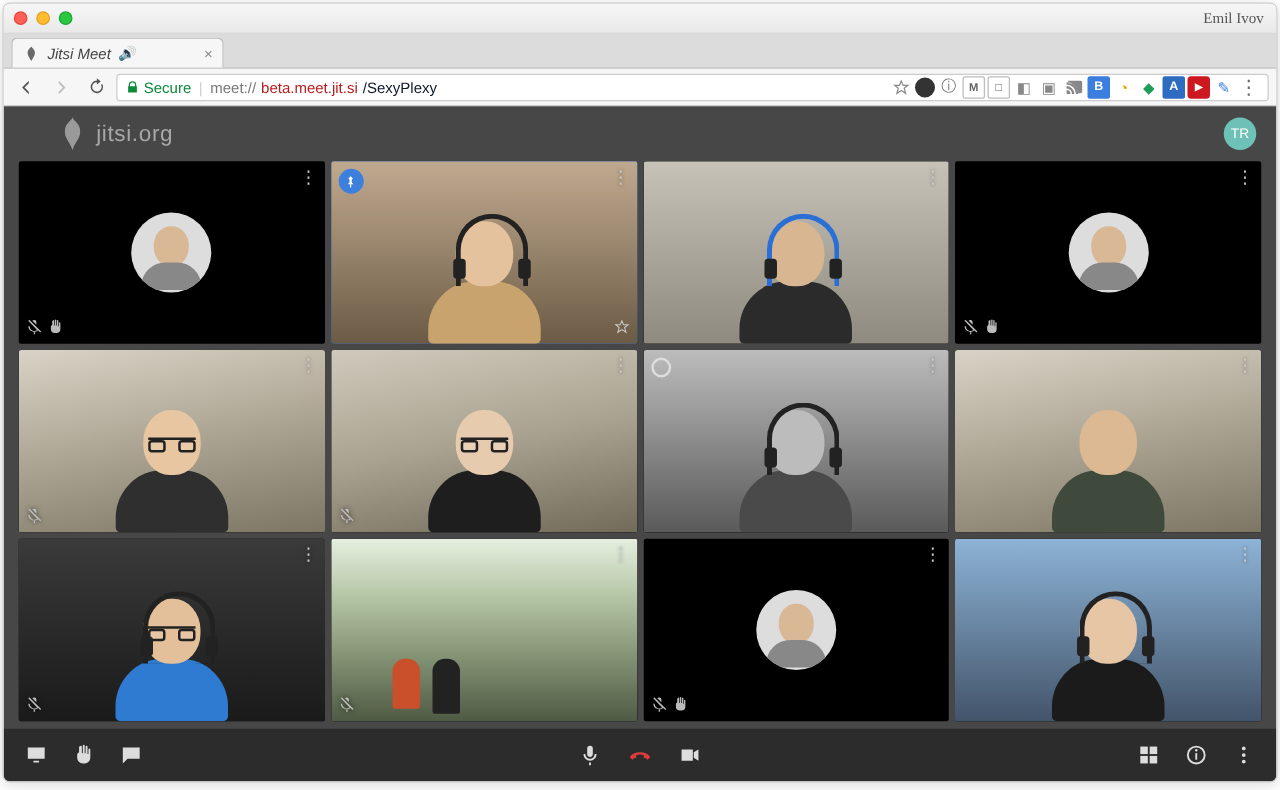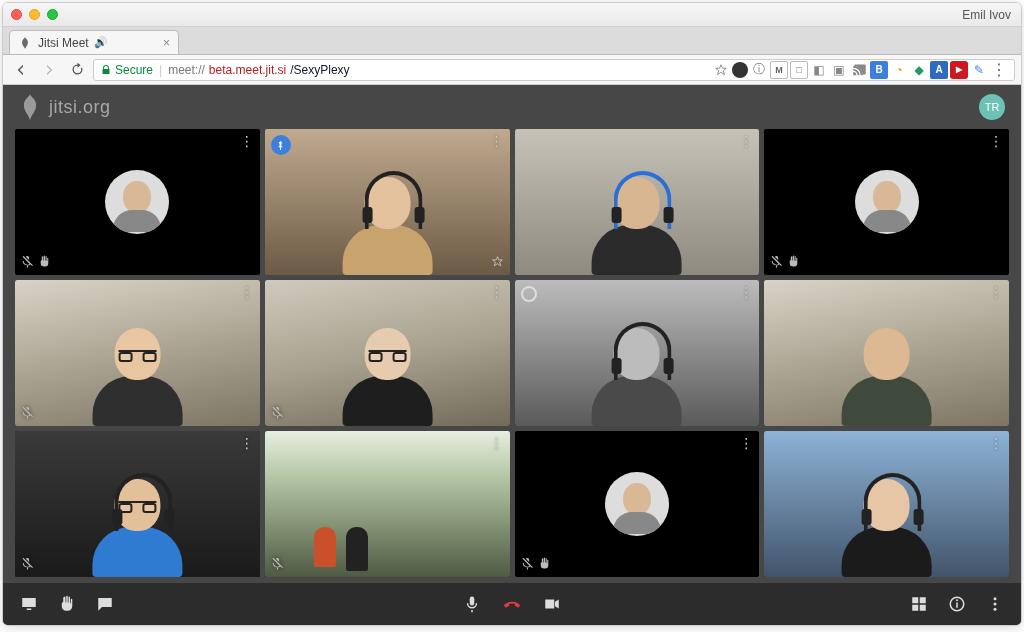--- a/index.html
+++ b/index.html
@@ -24,36 +24,38 @@
     background: #fff;
   }
   .titlebar {
     height: 24px;
     background: linear-gradient(#f6f6f6,#e9e9e9);
     display: flex;
     align-items: center;
     padding: 0 8px;
     border-bottom: 1px solid #d0d0d0;
     position: relative;
+    font-family: Liberation Serif, serif;
   }
   .traffic-lights { display: flex; gap: 7px; }
   .tl { width: 11px; height: 11px; border-radius: 50%; }
   .tl.red { background: #ff5f57; border: 0.5px solid #e24640; }
   .tl.yellow { background: #ffbd2e; border: 0.5px solid #e1a026; }
   .tl.green { background: #28c840; border: 0.5px solid #1fa531; }
   .profile-name {
     position: absolute; right: 10px; font-size: 12px; color: #555;
   }
   .tabstrip {
     height: 28px;
     background: #dcdcdc;
     display: flex;
     align-items: flex-end;
     padding-left: 6px;
     border-bottom: 1px solid #bbb;
+    font-style: italic;
   }
   .tab {
     height: 24px;
     min-width: 170px;
     background: #f6f6f6;
     border: 1px solid #bbb;
     border-bottom: none;
     border-radius: 5px 5px 0 0;
     display: flex;
     align-items: center;
@@ -115,20 +117,21 @@
     display: flex;
     flex-direction: column;
     position: relative;
   }
   .app-header {
     height: 44px;
     display: flex;
     align-items: center;
     padding: 0 16px;
     justify-content: space-between;
+    margin-left: 28px;
   }
   .logo { display:flex; align-items:center; gap:8px; color:#a7a7a7; font-size:18px; font-weight:500; letter-spacing:0.5px;}
   .logo svg { width:22px; height:28px; fill:#9a9a9a; }
   .avatar-badge {
     width:26px;height:26px;border-radius:50%;
     background:#6ec1b6; color:#fff; font-size:11px; font-weight:500;
     display:flex;align-items:center;justify-content:center;
   }
   .grid {
     flex:1;

